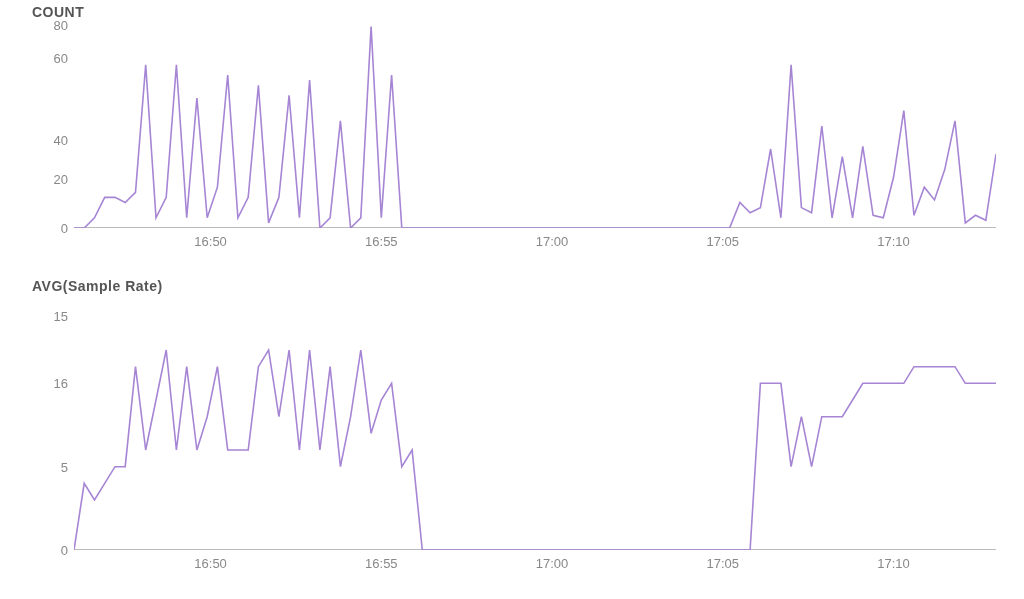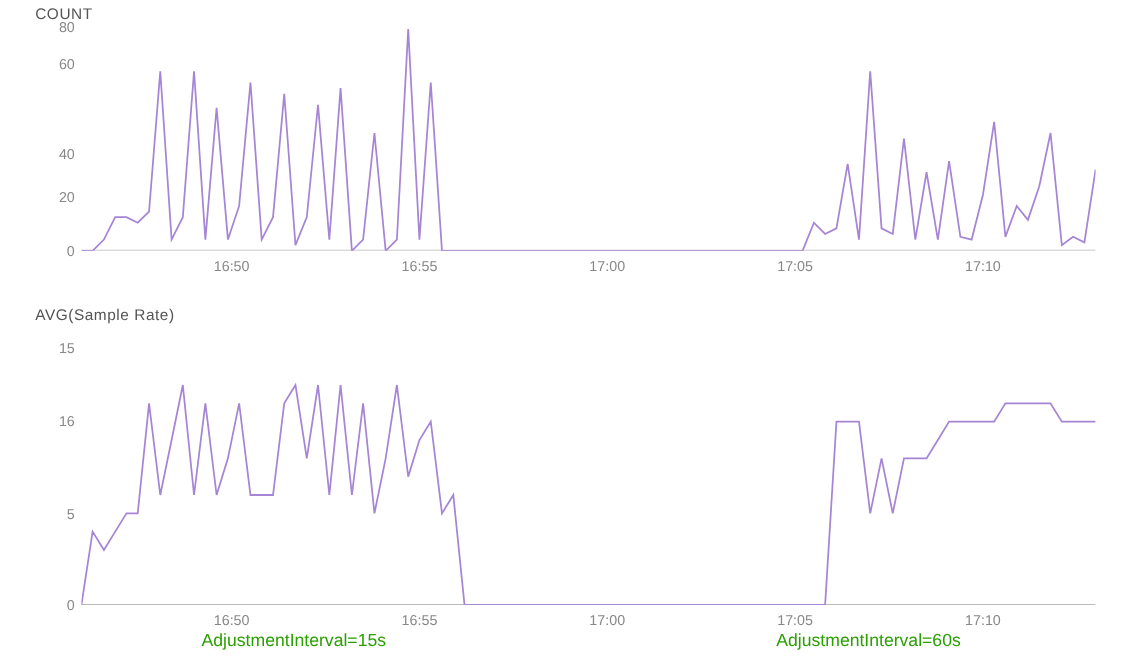--- a/index.html
+++ b/index.html
@@ -16,20 +16,21 @@
     position: relative;
     width: 1024px;
     height: 599px;
   }
   .panel-title {
     position: absolute;
     left: 32px;
     font-size: 14px;
     color: #555;
     letter-spacing: 0.5px;
+    font-weight: bold;
   }
   .plot {
     position: absolute;
   }
   .ytick, .xtick {
     position: absolute;
     font-size: 13px;
     color: #888;
   }
   .ytick {
@@ -96,17 +97,15 @@
       </svg>
       <div class="ytick" style="top: 250px;">0</div>
       <div class="ytick" style="top: 166.667px;">5</div>
       <div class="ytick" style="top: 83.3333px;">16</div>
       <div class="ytick" style="top: 16px;">15</div>
       <div class="xtick" style="left: 136.593px;">16:50</div>
       <div class="xtick" style="left: 307.333px;">16:55</div>
       <div class="xtick" style="left: 478.074px;">17:00</div>
       <div class="xtick" style="left: 648.815px;">17:05</div>
       <div class="xtick" style="left: 819.556px;">17:10</div>
-      <div class="annotation" style="left: 109.274px; top: 274px;">AdjustmentInterval=15s</div>
-      <div class="annotation" style="left: 631.741px; top: 274px;">AdjustmentInterval=60s</div>
     </div>
 
 </div>
 
 </body></html>

